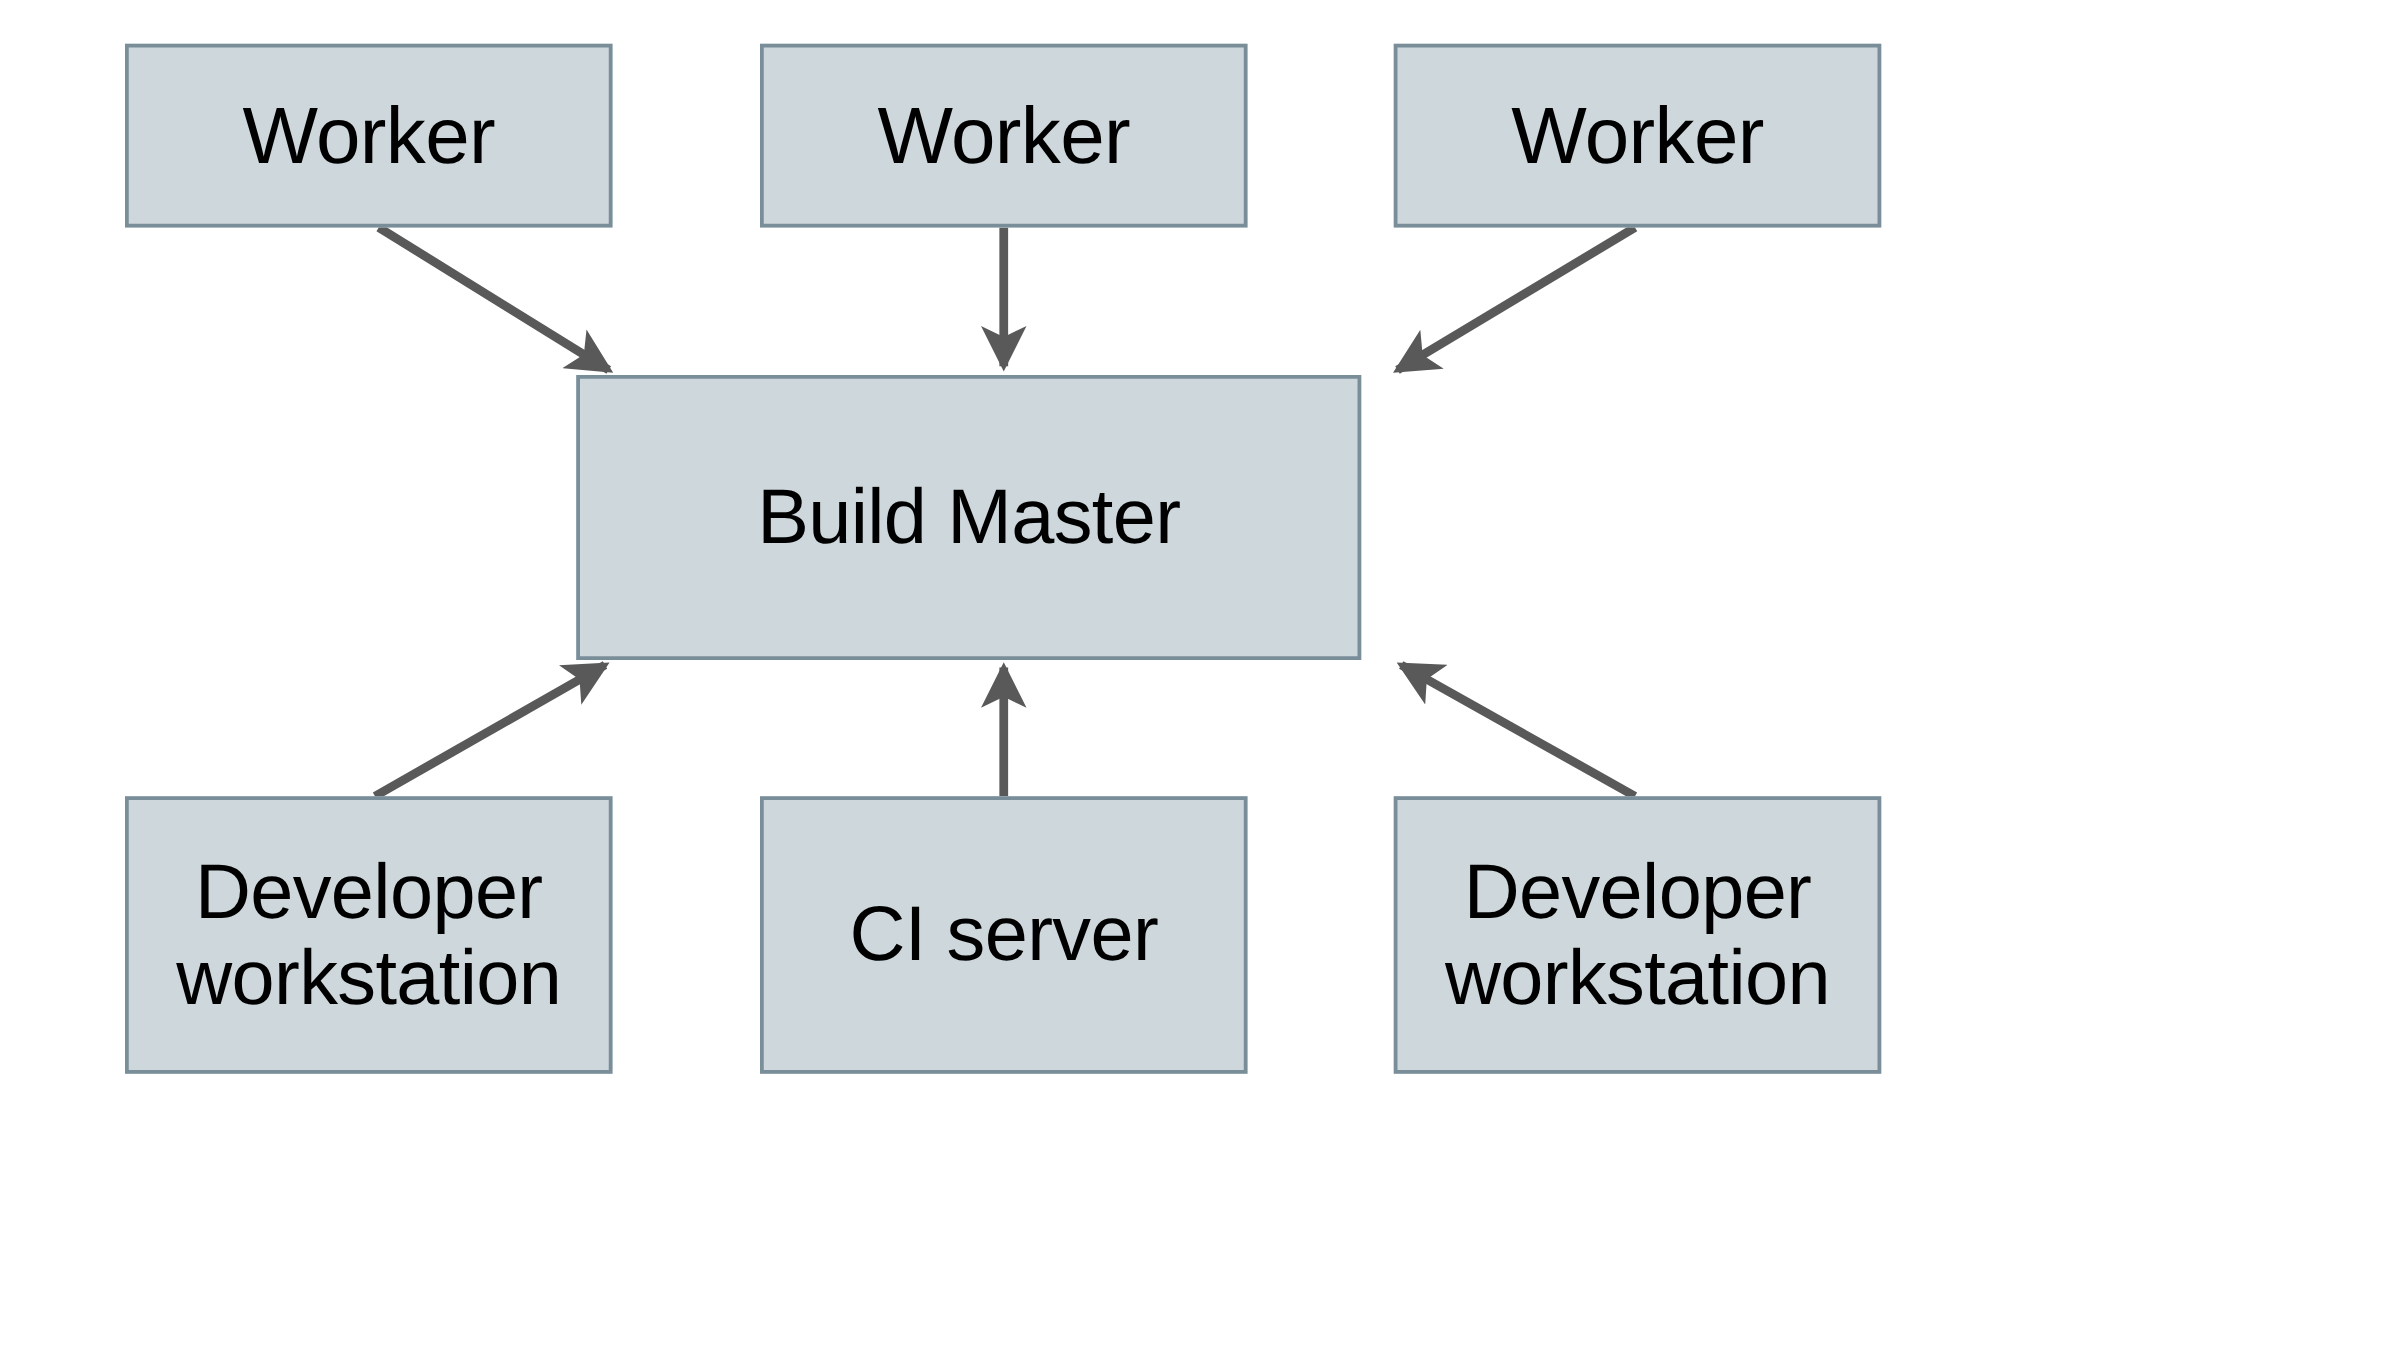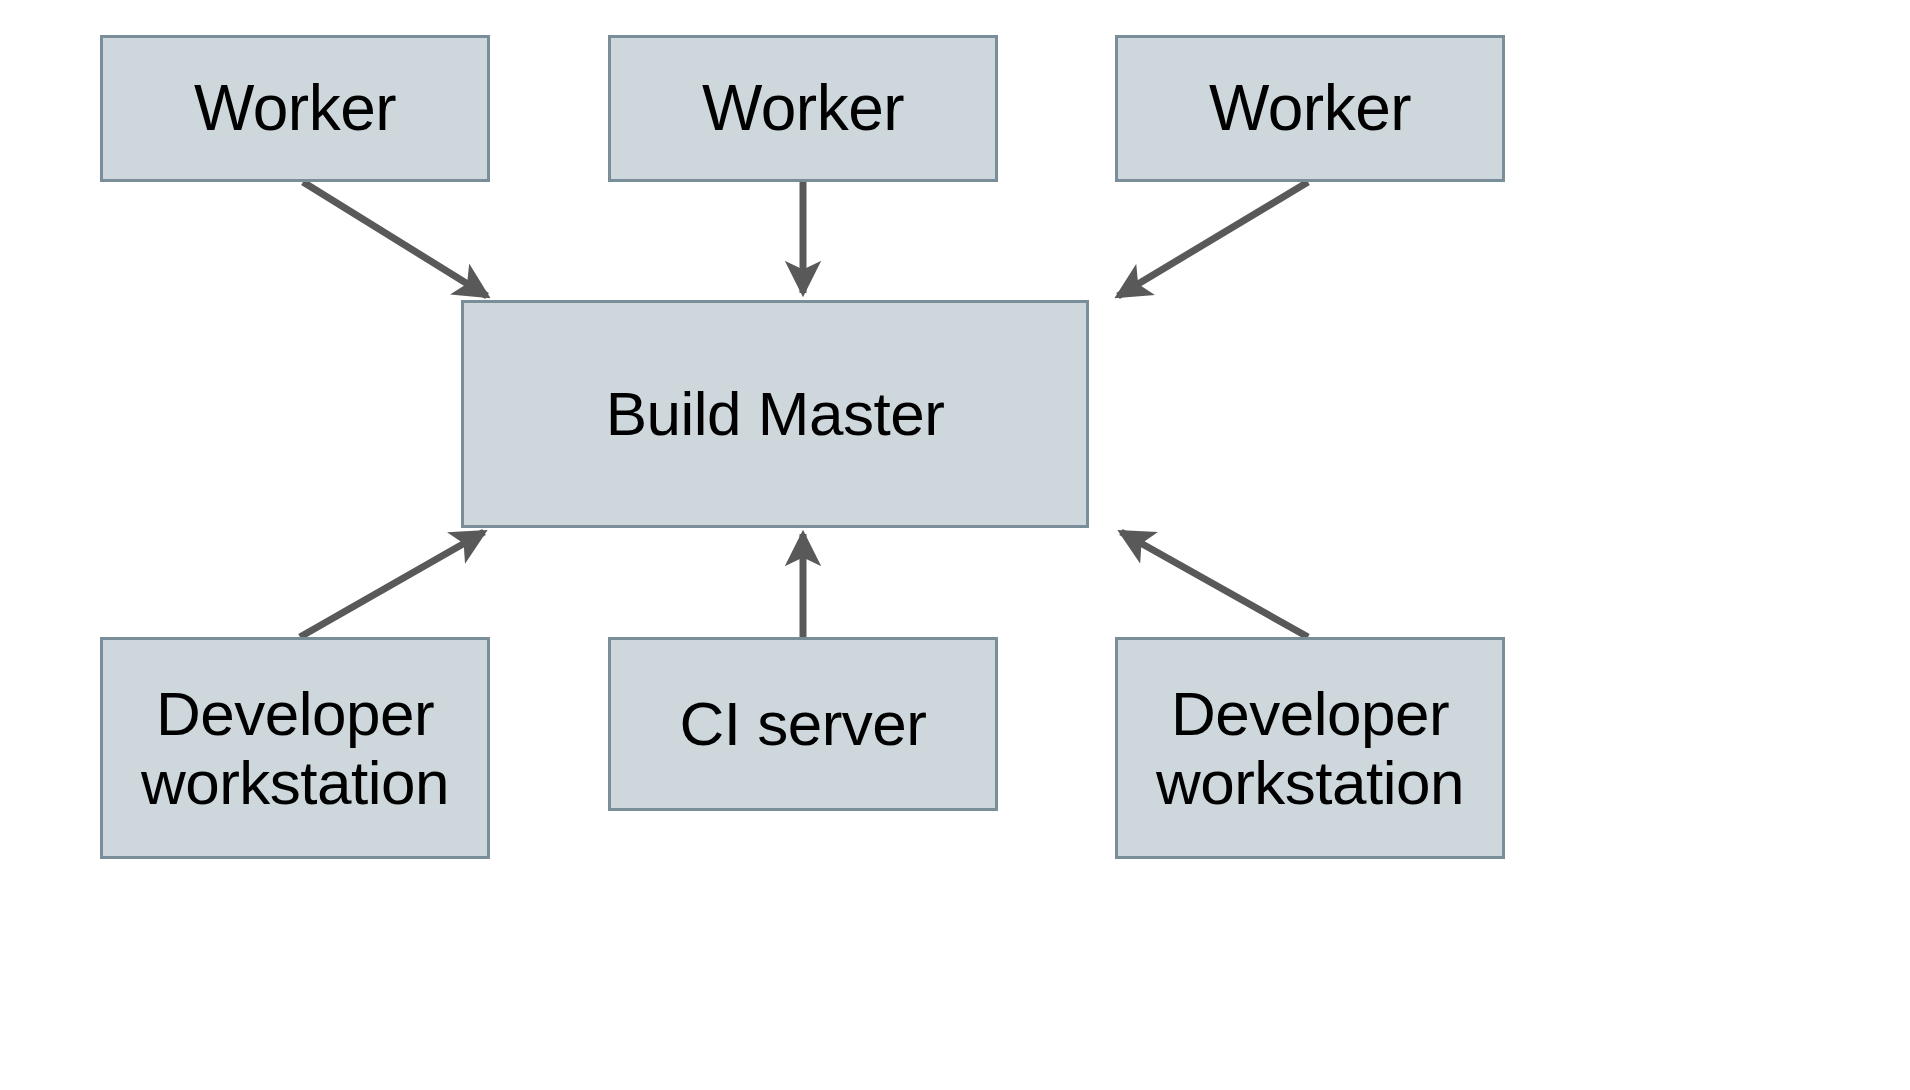--- a/index.html
+++ b/index.html
@@ -52,21 +52,21 @@
   
   #node-worker-1 { left: 100px;  top: 35px;  width: 390px; height: 147px; font-size: 64px; }
   #node-worker-2 { left: 608px;  top: 35px;  width: 390px; height: 147px; font-size: 64px; }
   #node-worker-3 { left: 1115px; top: 35px;  width: 390px; height: 147px; font-size: 64px; }
 
   
   #node-build-master { left: 461px; top: 300px; width: 628px; height: 228px; font-size: 62px; }
 
   
   #node-dev-ws-1  { left: 100px;  top: 637px; width: 390px; height: 222px; font-size: 62px; }
-  #node-ci-server { left: 608px;  top: 637px; width: 390px; height: 174px; font-size: 62px; }
+  #node-ci-server { left: 608px;  top: 637px; width: 390px; height: 222px; font-size: 62px; }
   #node-dev-ws-2  { left: 1115px; top: 637px; width: 390px; height: 222px; font-size: 62px; }
 </style>
 </head>
 <body>
 
 <div id="canvas">
 
   <svg id="arrow-layer" viewBox="0 0 1910 1090" width="1910" height="1090" xmlns="http://www.w3.org/2000/svg">
     <defs>
       <marker id="arrowhead" markerWidth="5.2" markerHeight="5.2" refX="4.6" refY="2.6" orient="auto" markerUnits="strokeWidth">

